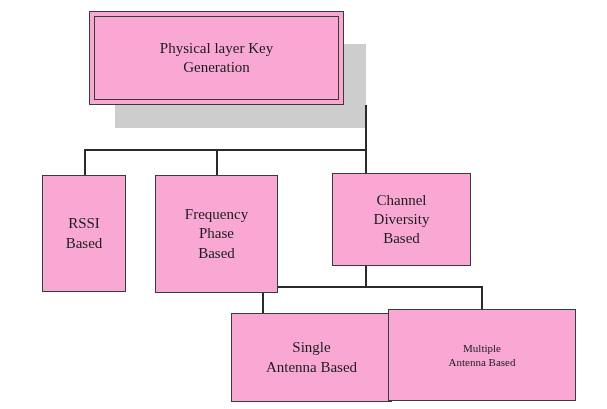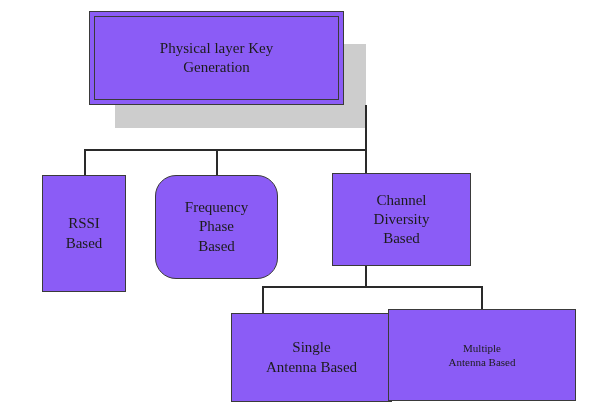--- a/index.html
+++ b/index.html
@@ -35,21 +35,21 @@
   
   .shadow-block {
     position: absolute;
     background: #cdcdcd;
   }
 
   
   .node {
     position: absolute;
     box-sizing: border-box;
-    background: #8b5cf6;
+    background: #f9a8d4;
     border: 1.5px solid #3a3a3a;
     display: flex;
     align-items: center;
     justify-content: center;
     text-align: center;
   }
   .node .label {
     display: block;
     line-height: 1.28;
     white-space: pre-line;
@@ -66,21 +66,21 @@
     height: 100%;
     border: 1.5px solid #3a3a3a;
     display: flex;
     align-items: center;
     justify-content: center;
   }
 
   
   #node-root       { left: 89px;  top: 11px;  width: 255px; height: 94px;  font-size: 15px; }
   #node-rssi       { left: 42px;  top: 175px; width: 84px;  height: 117px;  font-size: 15px; }
-  #node-frequency  { left: 155px; top: 175px; width: 123px; height: 104px;  font-size: 15px; border-radius: 21px; }
+  #node-frequency  { left: 155px; top: 175px; width: 123px; height: 118px;  font-size: 15px; }
   #node-channel    { left: 296px; top: 173px; width: 139px; height: 93px;  font-size: 15px; margin-left: 36px; }
   #node-single     { left: 183px; top: 313px; width: 161px; height: 89px;  font-size: 15px; margin-left: 48px; }
   #node-multiple   { left: 388px; top: 309px; width: 188px; height: 92px;  font-size: 11px; }
 </style>
 </head>
 <body>
 
 <div id="diagram">
 
   <div class="shadow-block" style="left:115px; top:44px; width:251px; height:84px;"></div>

